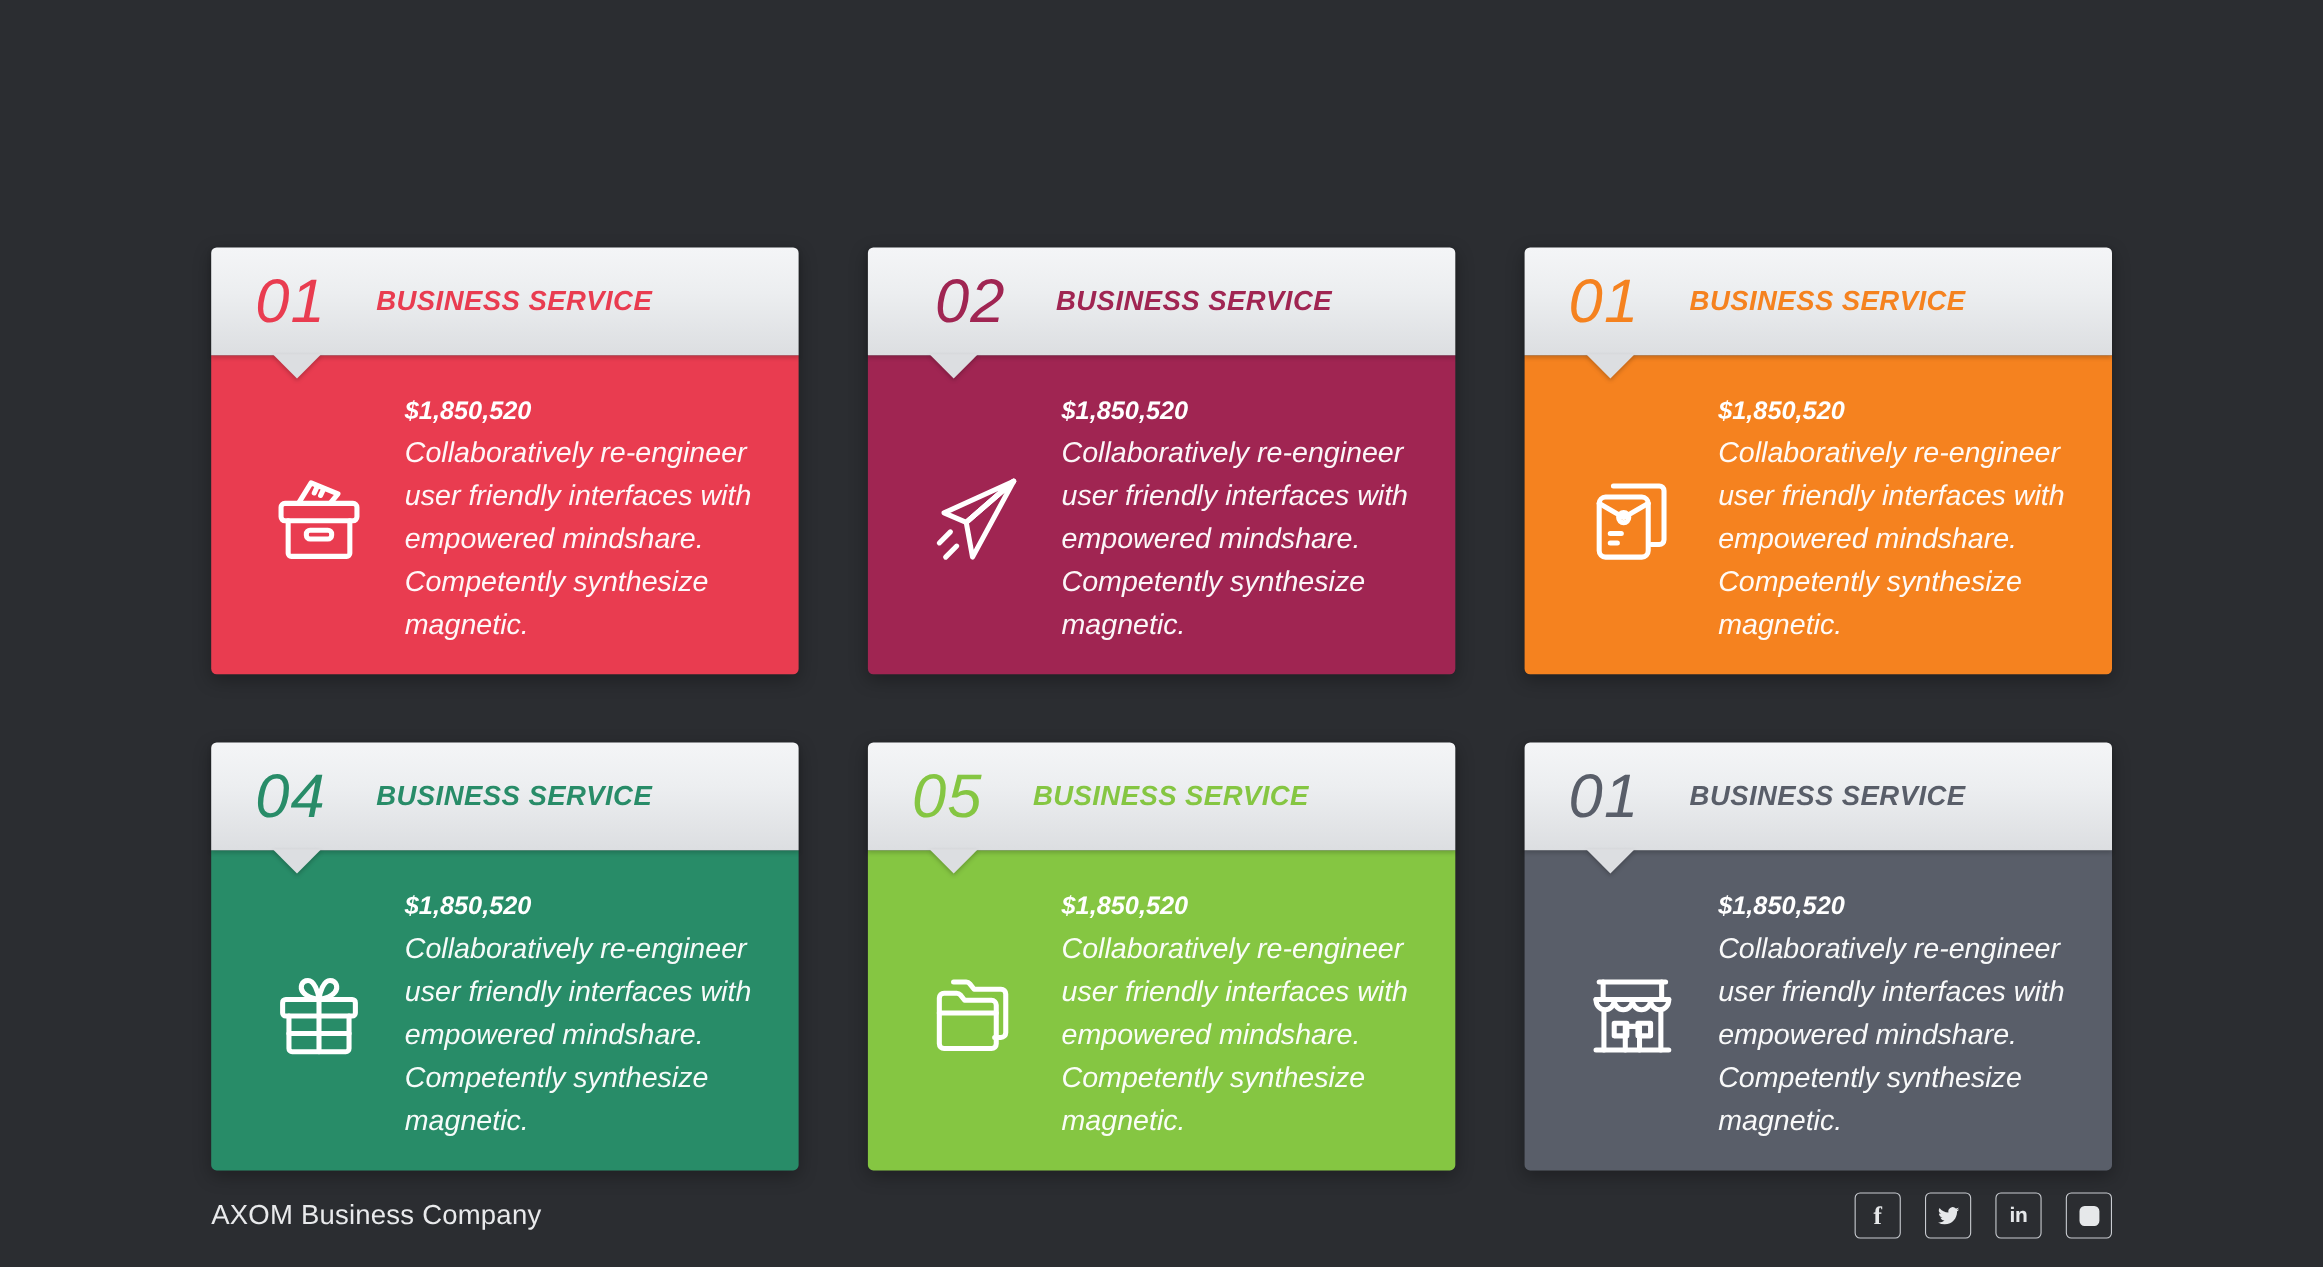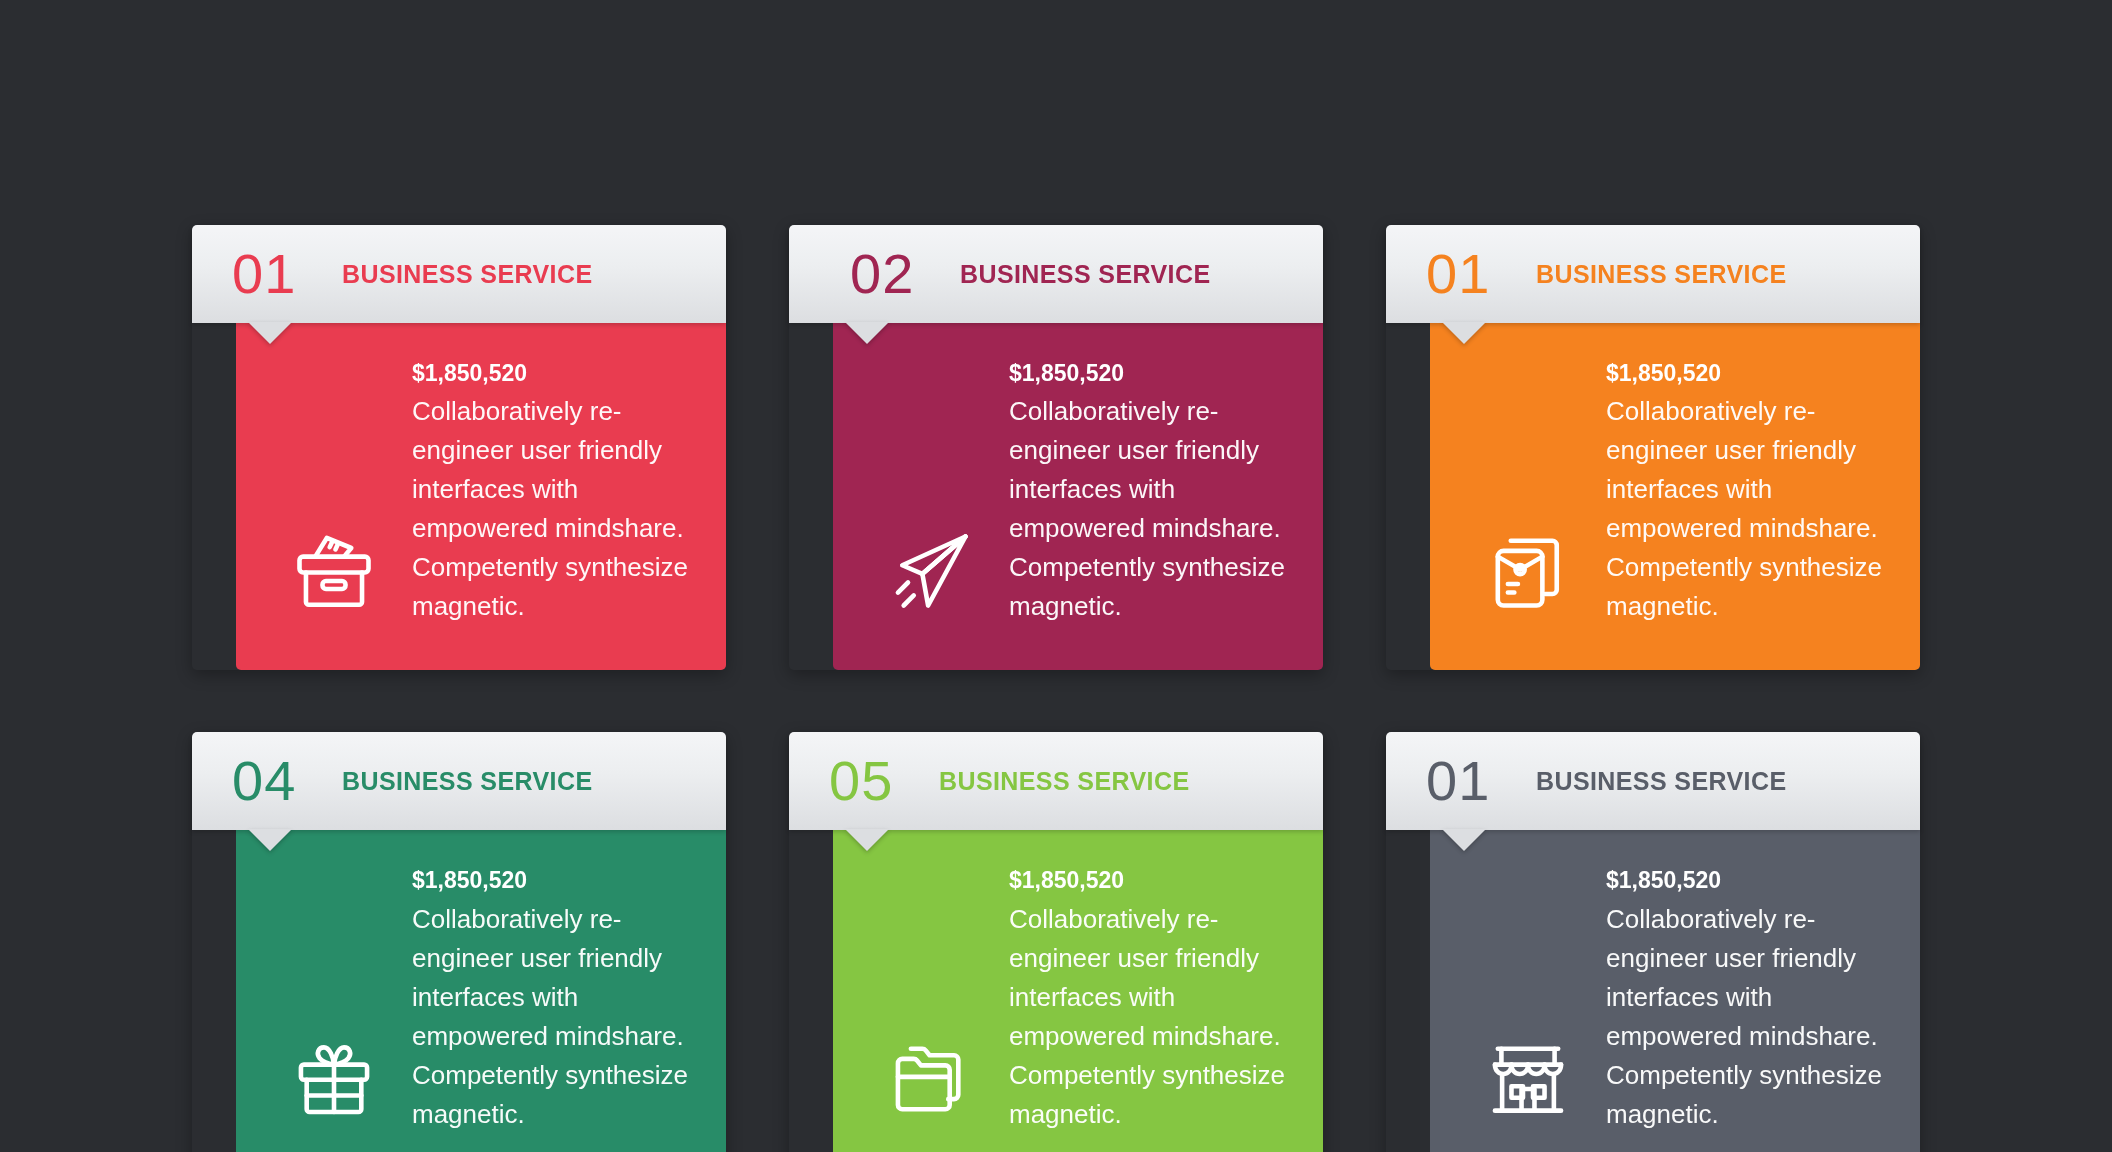--- a/index.html
+++ b/index.html
@@ -36,20 +36,21 @@
     grid-column-gap: 63px;
     grid-row-gap: 62px;
   }
 
   .card {
     position: relative;
     width: 534px;
     border-radius: 5px;
     box-shadow: 0 5px 16px rgba(0,0,0,0.30);
     overflow: visible;
+    font-style: italic;
   }
 
   
   .card-header {
     position: relative;
     height: 98px;
     border-top-left-radius: 5px;
     border-top-right-radius: 5px;
     background: linear-gradient(to bottom, #f4f5f7 0%, #eceef0 42%, #dcdee1 100%);
     display: flex;
@@ -90,24 +91,23 @@
     filter: drop-shadow(0 2px 2px rgba(0,0,0,0.22));
   }
 
   
   .card-body {
     position: relative;
     min-height: 240px;
     border-bottom-left-radius: 5px;
     border-bottom-right-radius: 5px;
     display: flex;
-    align-items: flex-end;
-    padding: 34px 30px 44px 34px;
+    align-items: center;
+    padding: 34px 30px 26px 34px;
     z-index: 1;
-    margin-left: 44px;
   }
 
   .card-icon {
     flex: 0 0 auto;
     width: 128px;
     height: 110px;
     display: flex;
     align-items: center;
     justify-content: center;
     margin-right: 6px;
@@ -331,14 +331,37 @@
     </svg>
           </span>
       <div class="card-text">
         <div class="card-amount">$1,850,520</div>
         <div class="card-desc">Collaboratively re-engineer user friendly interfaces with empowered mindshare. Competently synthesize magnetic.</div>
       </div>
     </div>
       </div>
     </div>
 
+  <div class="footer">
+    <div class="footer-brand">AXOM Business Company</div>
+    <div class="social-list">
+        <div class="social-btn">
+          <span class="fb-letter">f</span>
+        </div>
+        <div class="social-btn">
+    <svg viewBox="0 0 24 24">
+            <path d="M23 4.9a9 9 0 0 1-2.6.7 4.5 4.5 0 0 0 2-2.5c-.9.5-1.9.9-2.9 1.1a4.5 4.5 0 0 0-7.7 4.1A12.8 12.8 0 0 1 2.5 3.6a4.5 4.5 0 0 0 1.4 6 4.4 4.4 0 0 1-2-.6v.1a4.5 4.5 0 0 0 3.6 4.4 4.5 4.5 0 0 1-2 .1 4.5 4.5 0 0 0 4.2 3.1A9 9 0 0 1 1 18.6a12.7 12.7 0 0 0 6.9 2c8.3 0 12.8-6.9 12.8-12.8v-.6A9.2 9.2 0 0 0 23 4.9z"></path>
+          </svg>
+        </div>
+        <div class="social-btn">
+          <span class="li-letters">in</span>
+        </div>
+        <div class="social-btn">
+    <svg viewBox="0 0 24 24" fill="none" stroke="#e6e8ea" stroke-width="1.9">
+      <rect x="2.6" y="2.6" width="18.8" height="18.8" rx="4.4"></rect>
+      <circle cx="12" cy="12" r="4.4"></circle>
+      <circle cx="17.4" cy="6.6" r="1.15" fill="#e6e8ea" stroke="none"></circle>
+    </svg>
+        </div>
+      </div>
+  </div>
 
 </div>
 
 </body></html>

